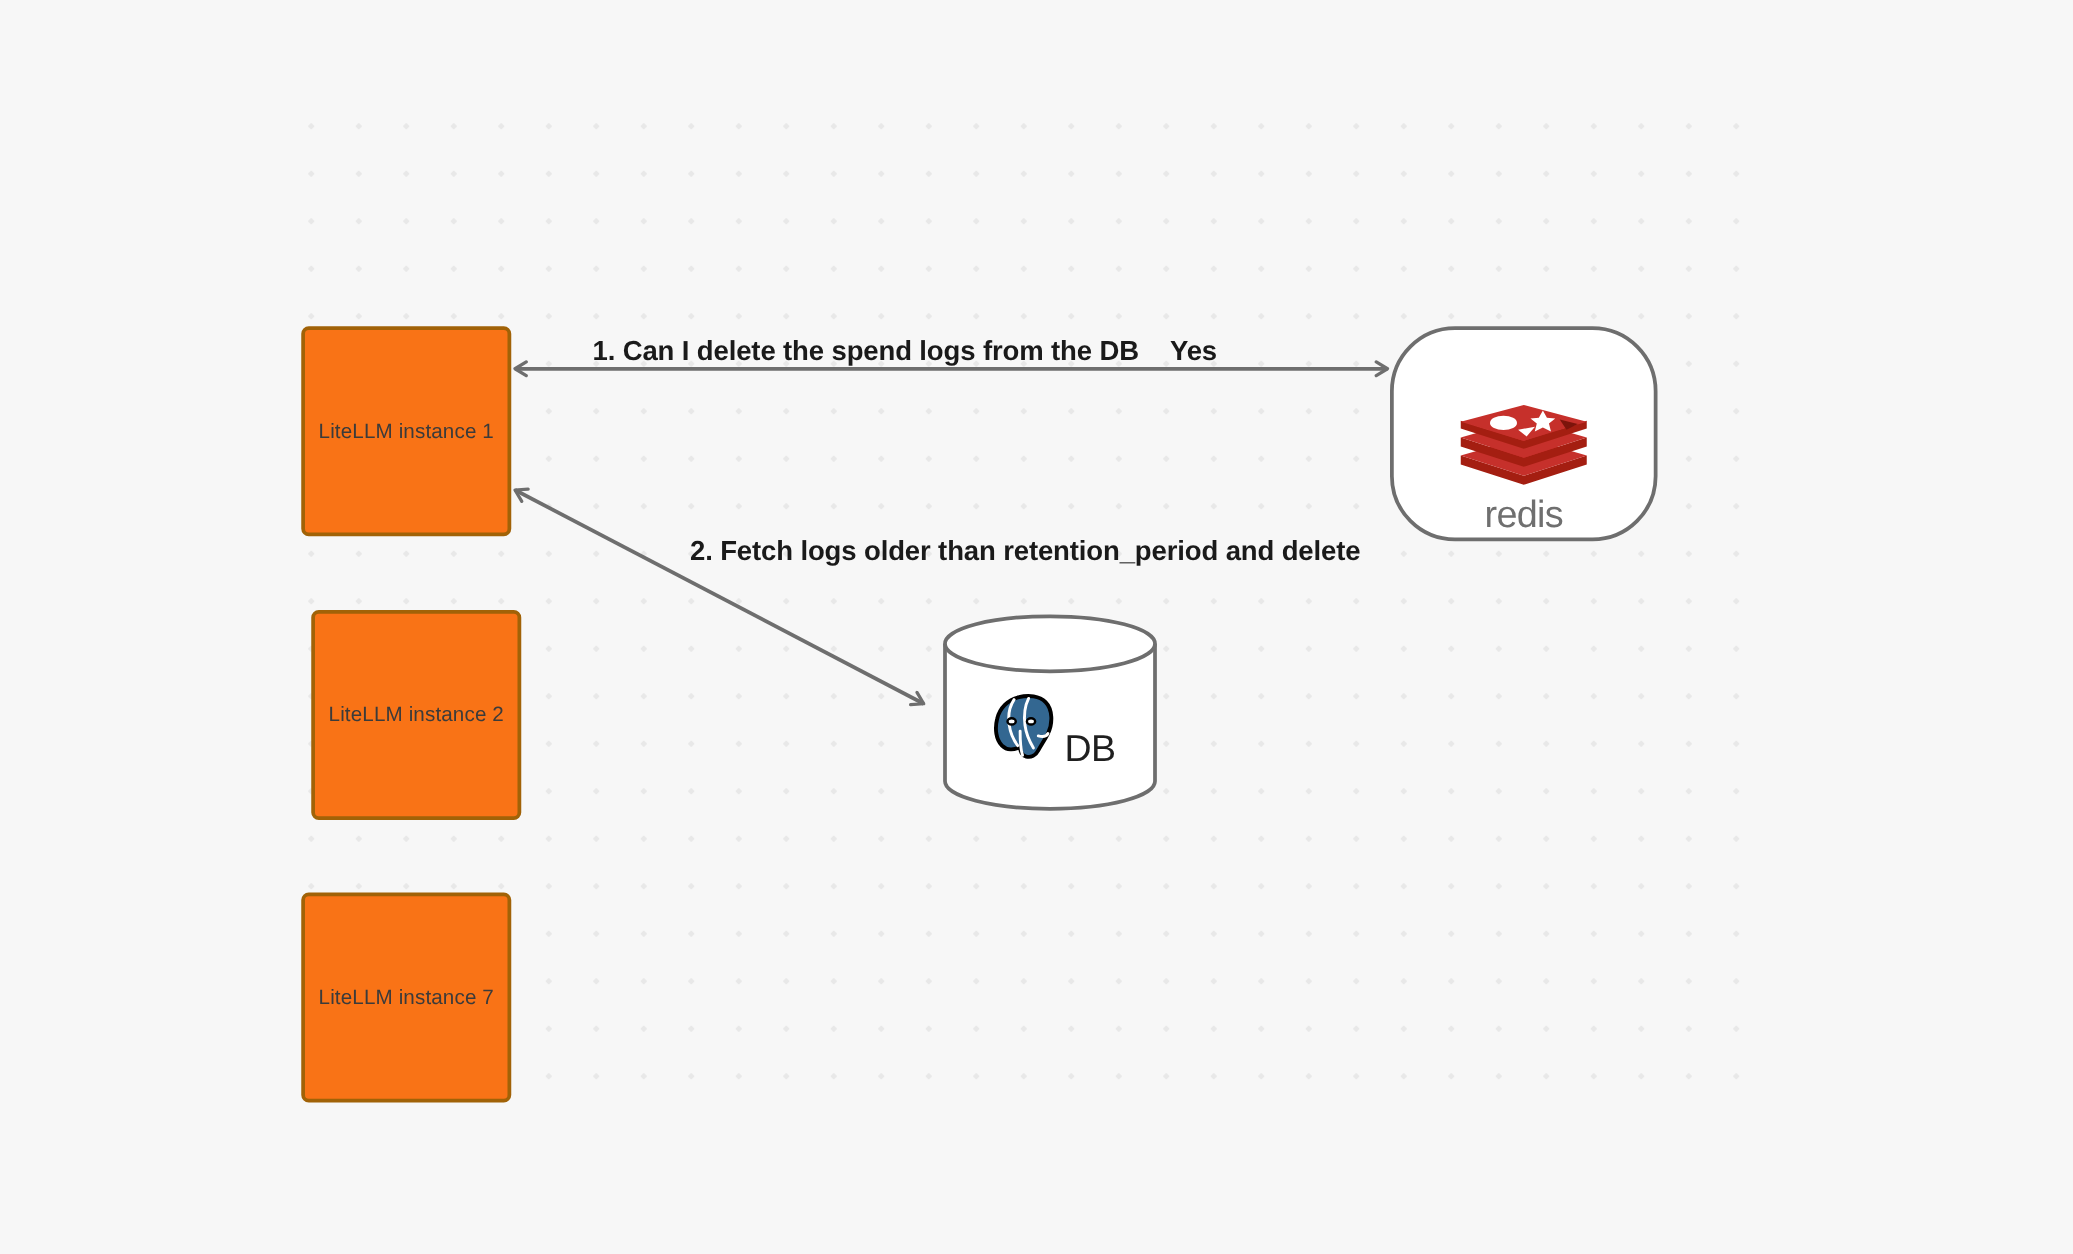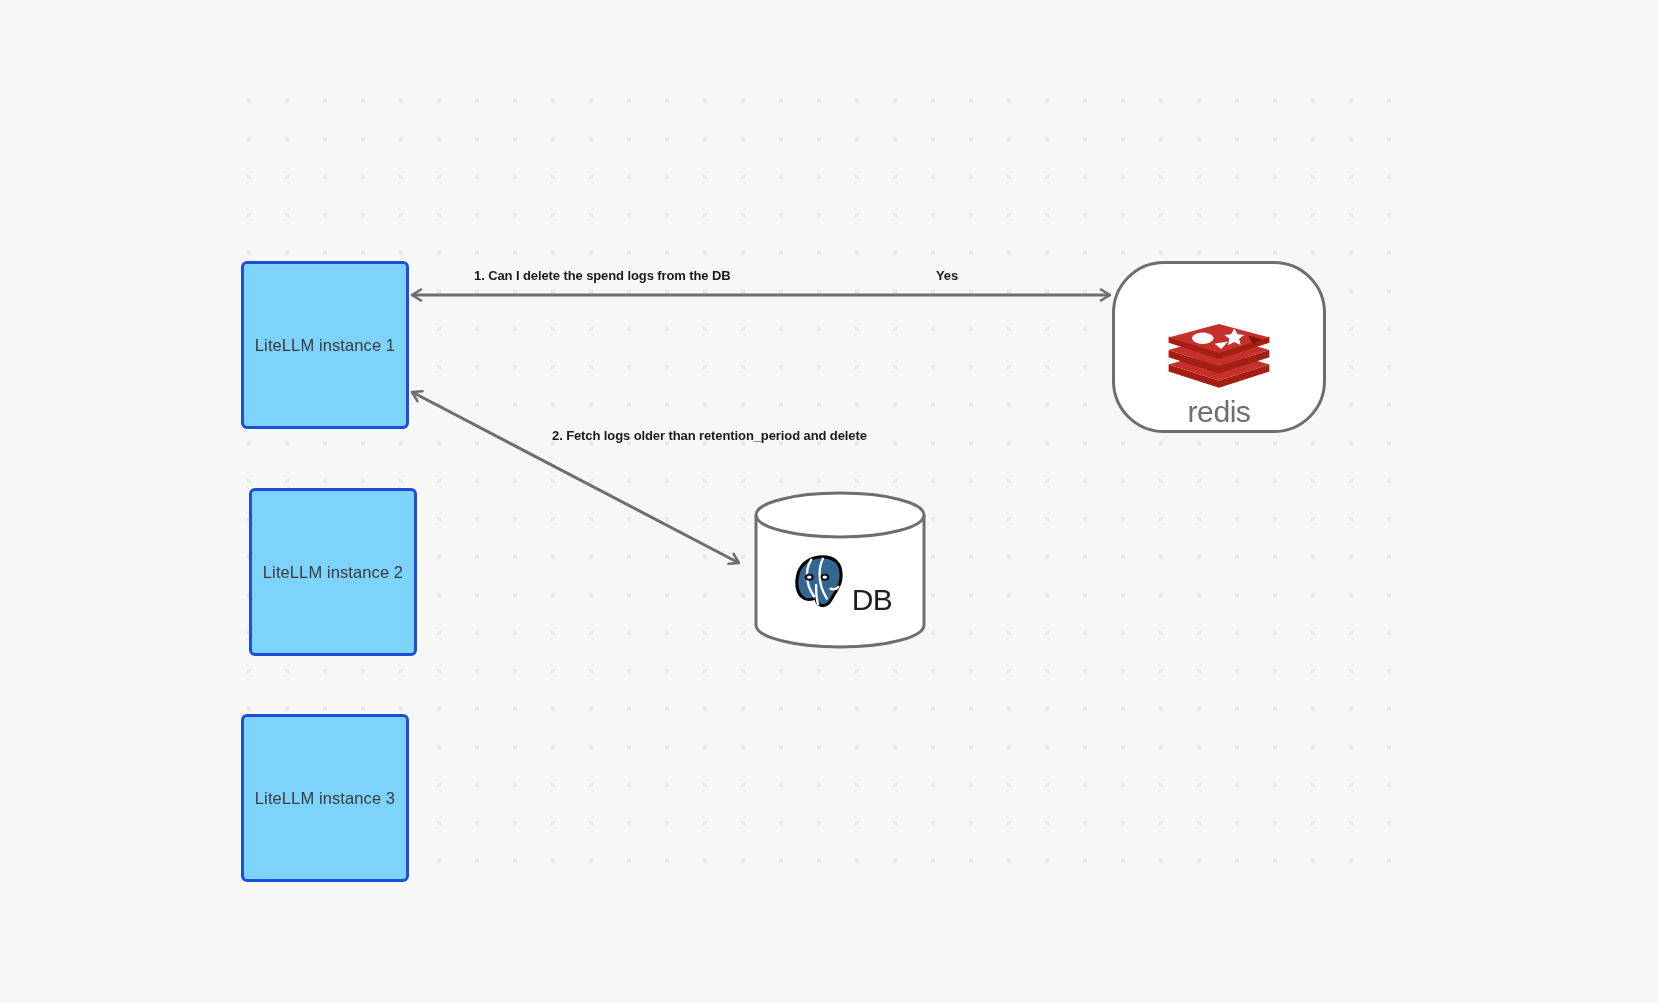--- a/index.html
+++ b/index.html
@@ -37,22 +37,22 @@
     left: 0;
     top: 0;
     width: 1658px;
     height: 1003px;
     overflow: visible;
   }
   
   .node-box {
     position: absolute;
     box-sizing: border-box;
-    background: #7dd3fc;
-    border: 3px solid #1d4ed8;
+    background: #f97316;
+    border: 3px solid #a16207;
     border-radius: 6px;
     display: flex;
     align-items: center;
     justify-content: center;
   }
   .node-label {
     font-size: 16.5px;
     color: #3b3b3b;
     font-weight: 400;
     letter-spacing: 0.1px;
@@ -115,21 +115,21 @@
     font-weight: 400;
     color: #1f1f1f;
     letter-spacing: -0.5px;
     line-height: 1;
     margin-top: 37px;
   }
 
   
   .edge-label {
     position: absolute;
-    font-size: 13px;
+    font-size: 22px;
     font-weight: 700;
     color: #1a1a1a;
     white-space: nowrap;
     letter-spacing: -0.1px;
   }
   #label-step1 { left: 474px; top: 268px; }
   #label-yes   { left: 936px; top: 268px; }
   #label-step2 { left: 552px; top: 428px; }
 </style>
 </head>
@@ -162,21 +162,21 @@
 
   <div class="node-box" id="litellm-1">
     <span class="node-label">LiteLLM instance 1</span>
   </div>
 
   <div class="node-box" id="litellm-2">
     <span class="node-label">LiteLLM instance 2</span>
   </div>
 
   <div class="node-box" id="litellm-3">
-    <span class="node-label">LiteLLM instance 3</span>
+    <span class="node-label">LiteLLM instance 7</span>
   </div>
 
   <div id="redis-node">
     <div id="redis-logo-wrap">
       <svg class="redis-mark" width="108" height="72" viewBox="0 0 120 80" xmlns="http://www.w3.org/2000/svg">
 
         <path d="M60 72 L4 54 L4 46 L60 64 L116 46 L116 54 Z" fill="#a41e11"></path>
         <path d="M60 64 L4 46 L60 30 L116 46 Z" fill="#c6302b"></path>
 
         <path d="M60 56 L4 38 L4 30 L60 48 L116 30 L116 38 Z" fill="#a41e11"></path>

